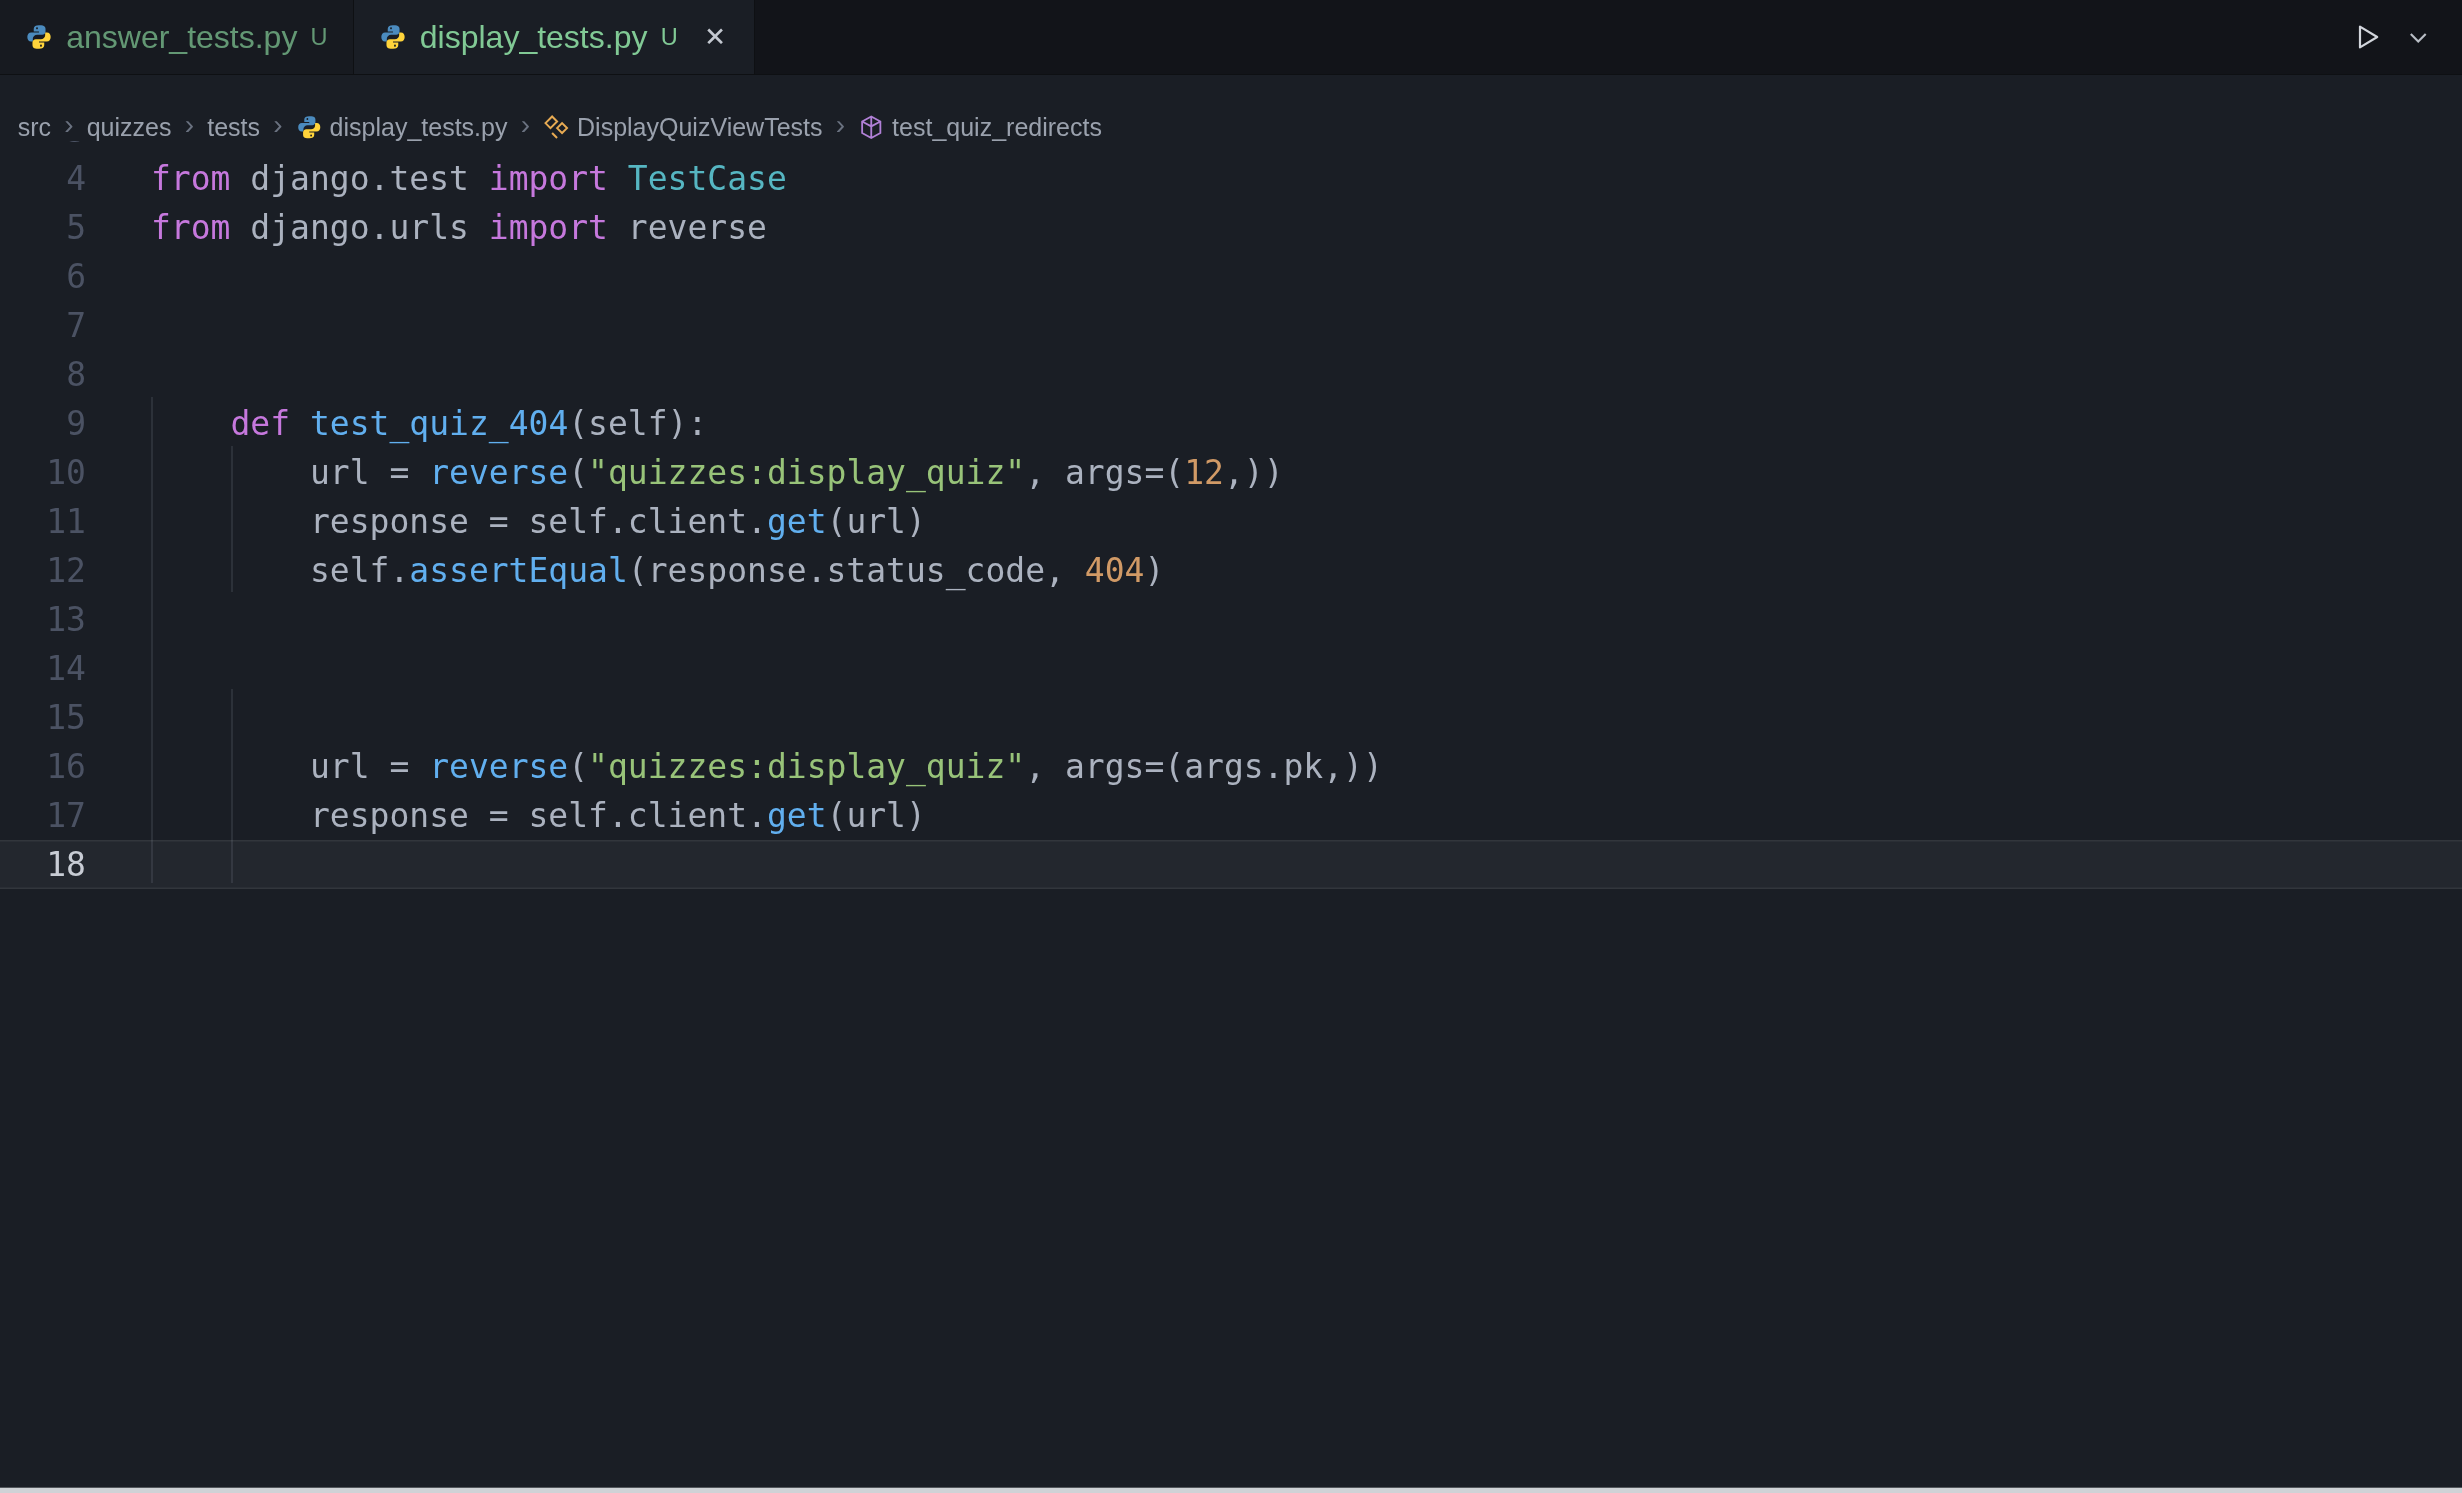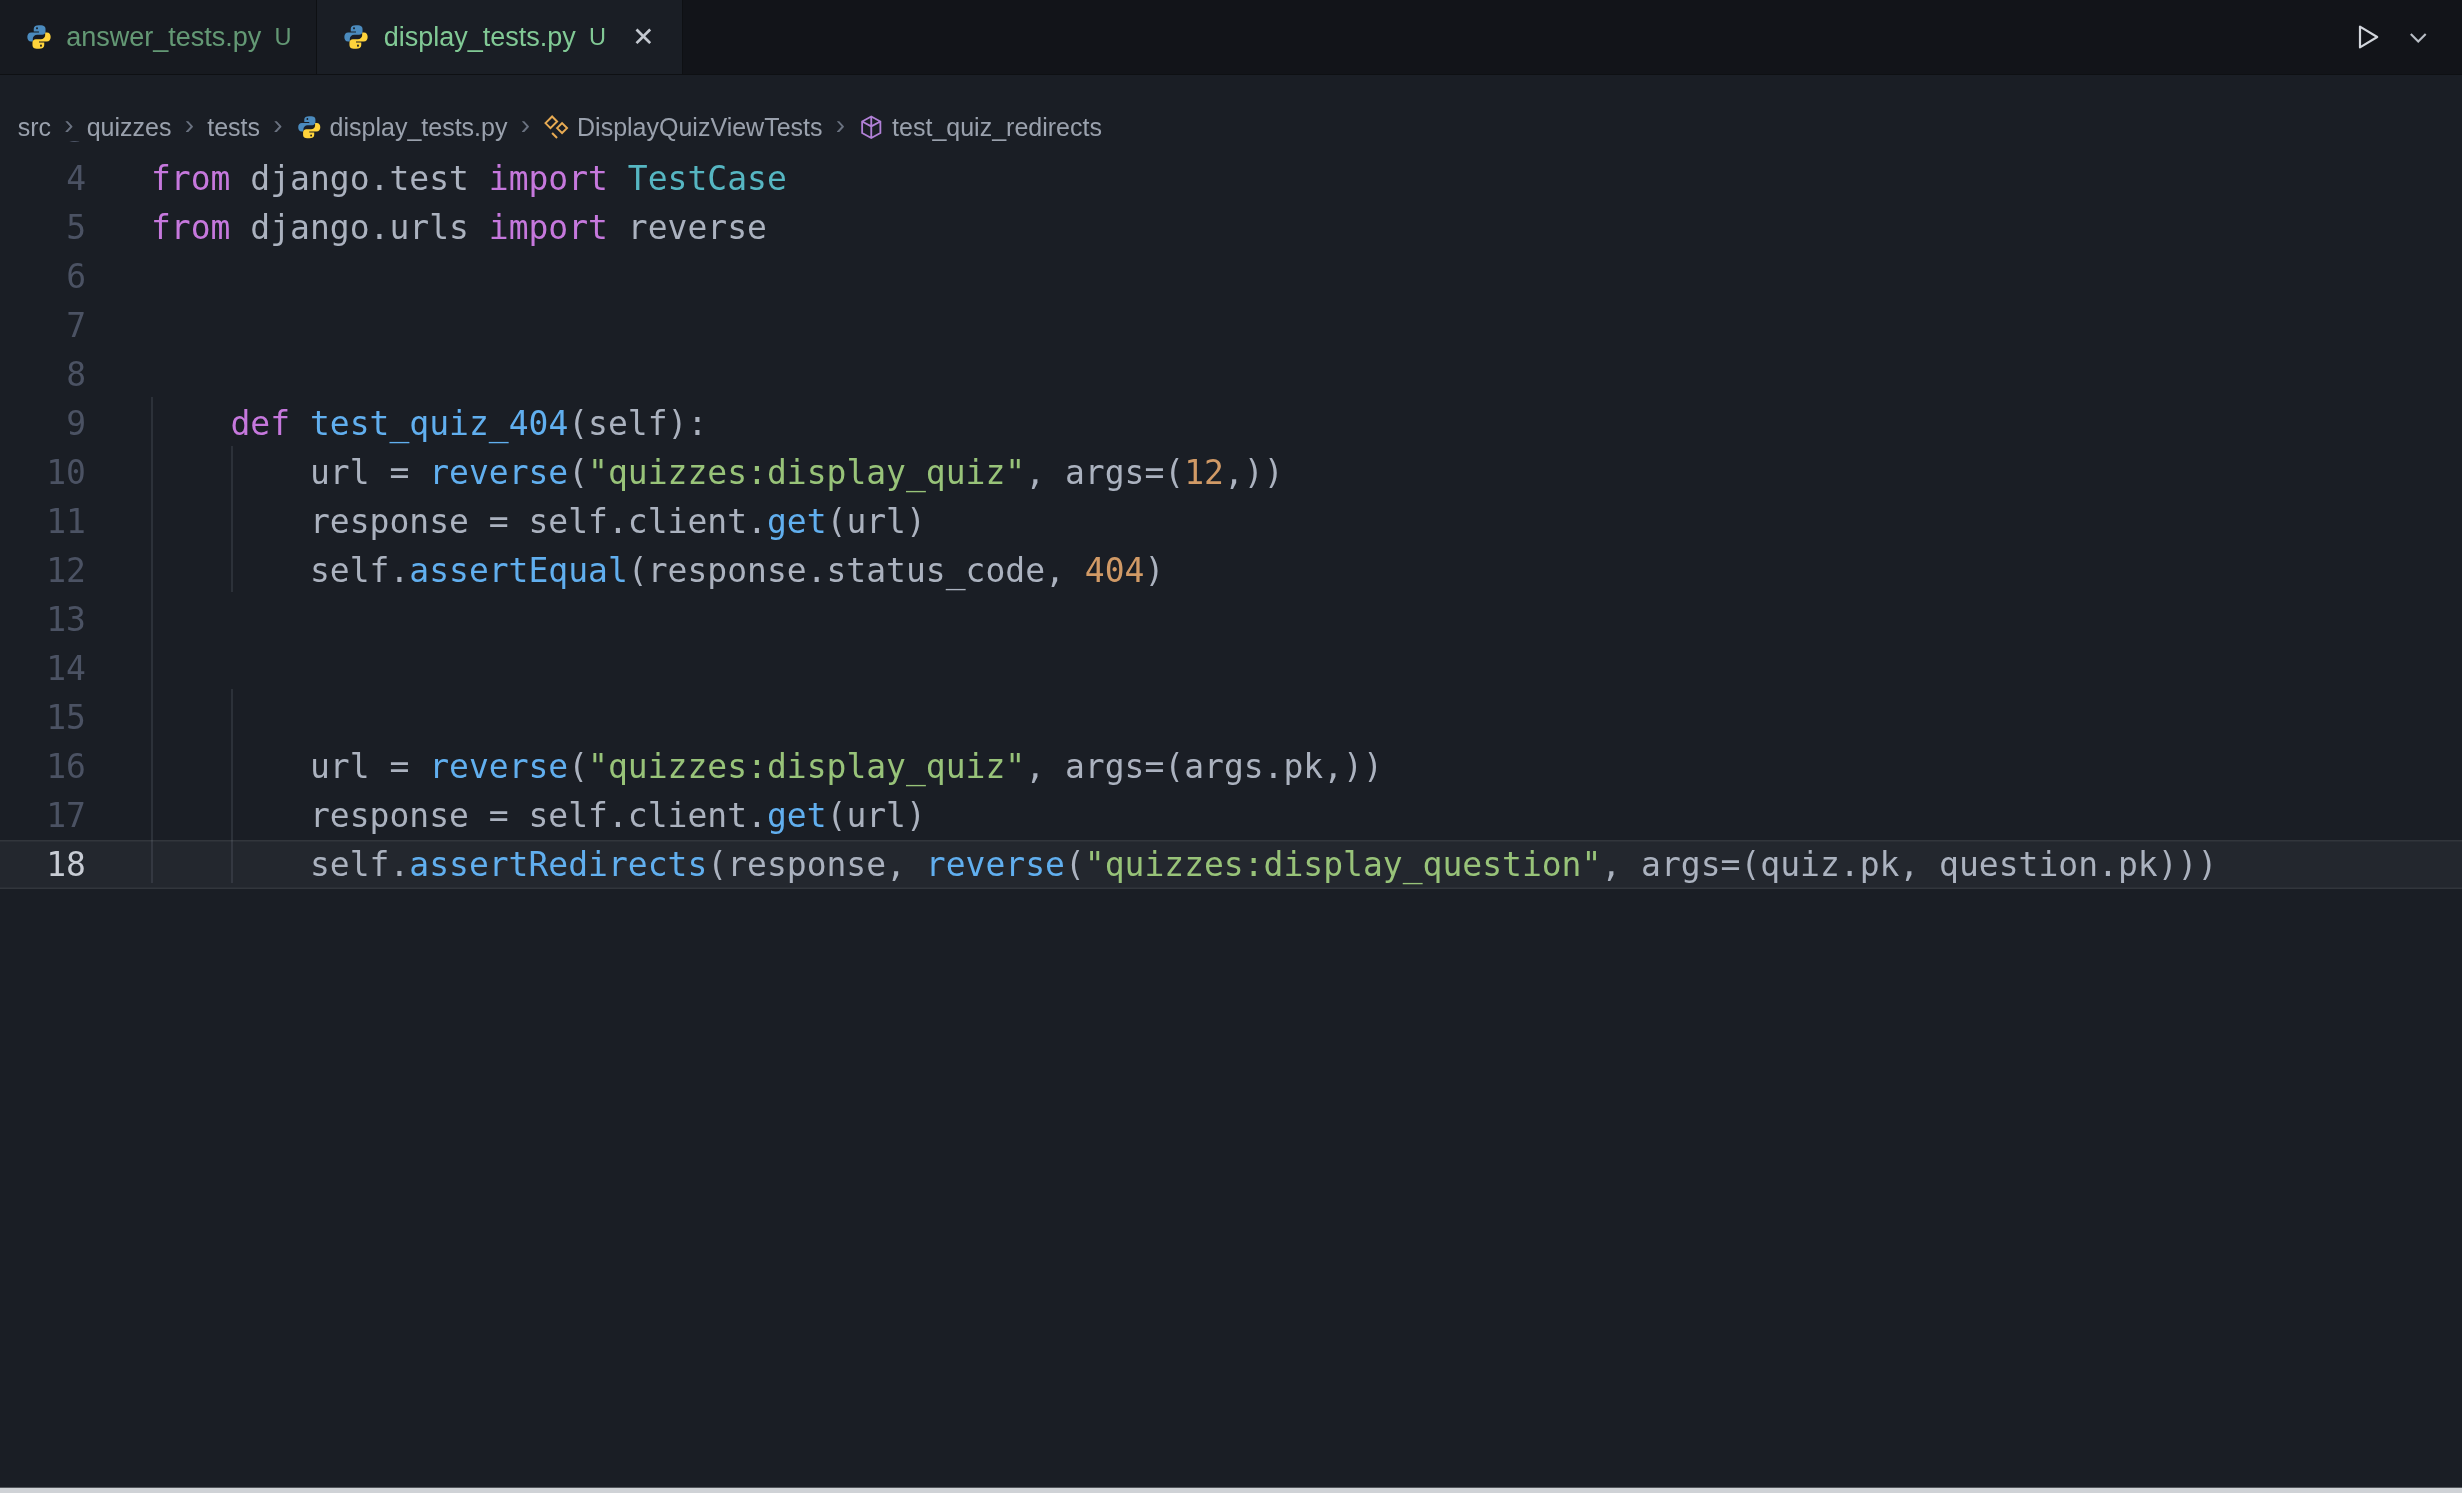--- a/index.html
+++ b/index.html
@@ -26,21 +26,21 @@
   .window{position:relative;width:2462px;height:1494px;background:var(--editor_bg);}
 
   
   .tabbar{position:absolute;left:0;top:0;width:100%;height:75px;
     background:var(--tabstrip_bg);display:flex;align-items:stretch;
     border-bottom:1.5px solid var(--tab_border);}
   .tab{display:flex;align-items:center;gap:13.2px;padding:0 25px;
     border-right:1.5px solid var(--tab_border);cursor:pointer;}
   .tab.inactive{background:var(--tab_inactive_bg);}
   .tab.active{background:var(--tab_active_bg);}
-  .tablabel{font-size:27px;color:var(--git_untracked);white-space:nowrap;}
+  .tablabel{font-size:32px;color:var(--git_untracked);white-space:nowrap;}
   .tab.inactive .tablabel{opacity:.72;}
   .gitU{font-size:23.5px;color:var(--git_untracked);}
   .tab.inactive .gitU{opacity:.72;}
   .tabicon{width:28px;height:28px;display:inline-flex;}
   .tabicon svg{width:100%;height:100%;}
   .close{font-size:26.5px;color:#c3c8d0;margin-left:10.3px;line-height:1;padding:2.9px;}
   .tab-actions{margin-left:auto;display:flex;align-items:center;gap:13.2px;padding-right:25px;}
   .actionbtn{display:inline-flex;align-items:center;justify-content:center;
     width:38px;height:38px;cursor:pointer;}
 
@@ -219,21 +219,20 @@
       <div class="row">
         <span class="gutter">16</span>
         <span class="codetext"><span class="tok-pl">        url = </span><span class="tok-fn">reverse</span><span class="tok-pl">(</span><span class="tok-str">"quizzes:display_quiz"</span><span class="tok-pl">, args=(args.pk,))</span></span>
       </div>
       <div class="row">
         <span class="gutter">17</span>
         <span class="codetext"><span class="tok-pl">        response = self.client.</span><span class="tok-fn">get</span><span class="tok-pl">(url)</span></span>
       </div>
       <div class="row current">
         <span class="gutter">18</span>
-        <span class="codetext"><span class="tok-pl">        self.</span><span class="tok-fn">assertRedirects</span><span class="tok-pl">(response, </span><span class="tok-fn">reverse</span><span class="tok-pl">(</span><span class="tok-str">"quizzes:display_question"</span><span class="tok-pl">, args=(quiz.pk, question.pk)))</span></span>
       </div>
       <div class="indent-guide" style="left: 151px; top: 256px; height: 486px;"></div>
       <div class="indent-guide" style="left: 231px; top: 305px; height: 146px;"></div>
       <div class="indent-guide" style="left: 231px; top: 548px; height: 194px;"></div>
     </div>
 
   <div class="bottom-strip"></div>
 </div>
 
 

